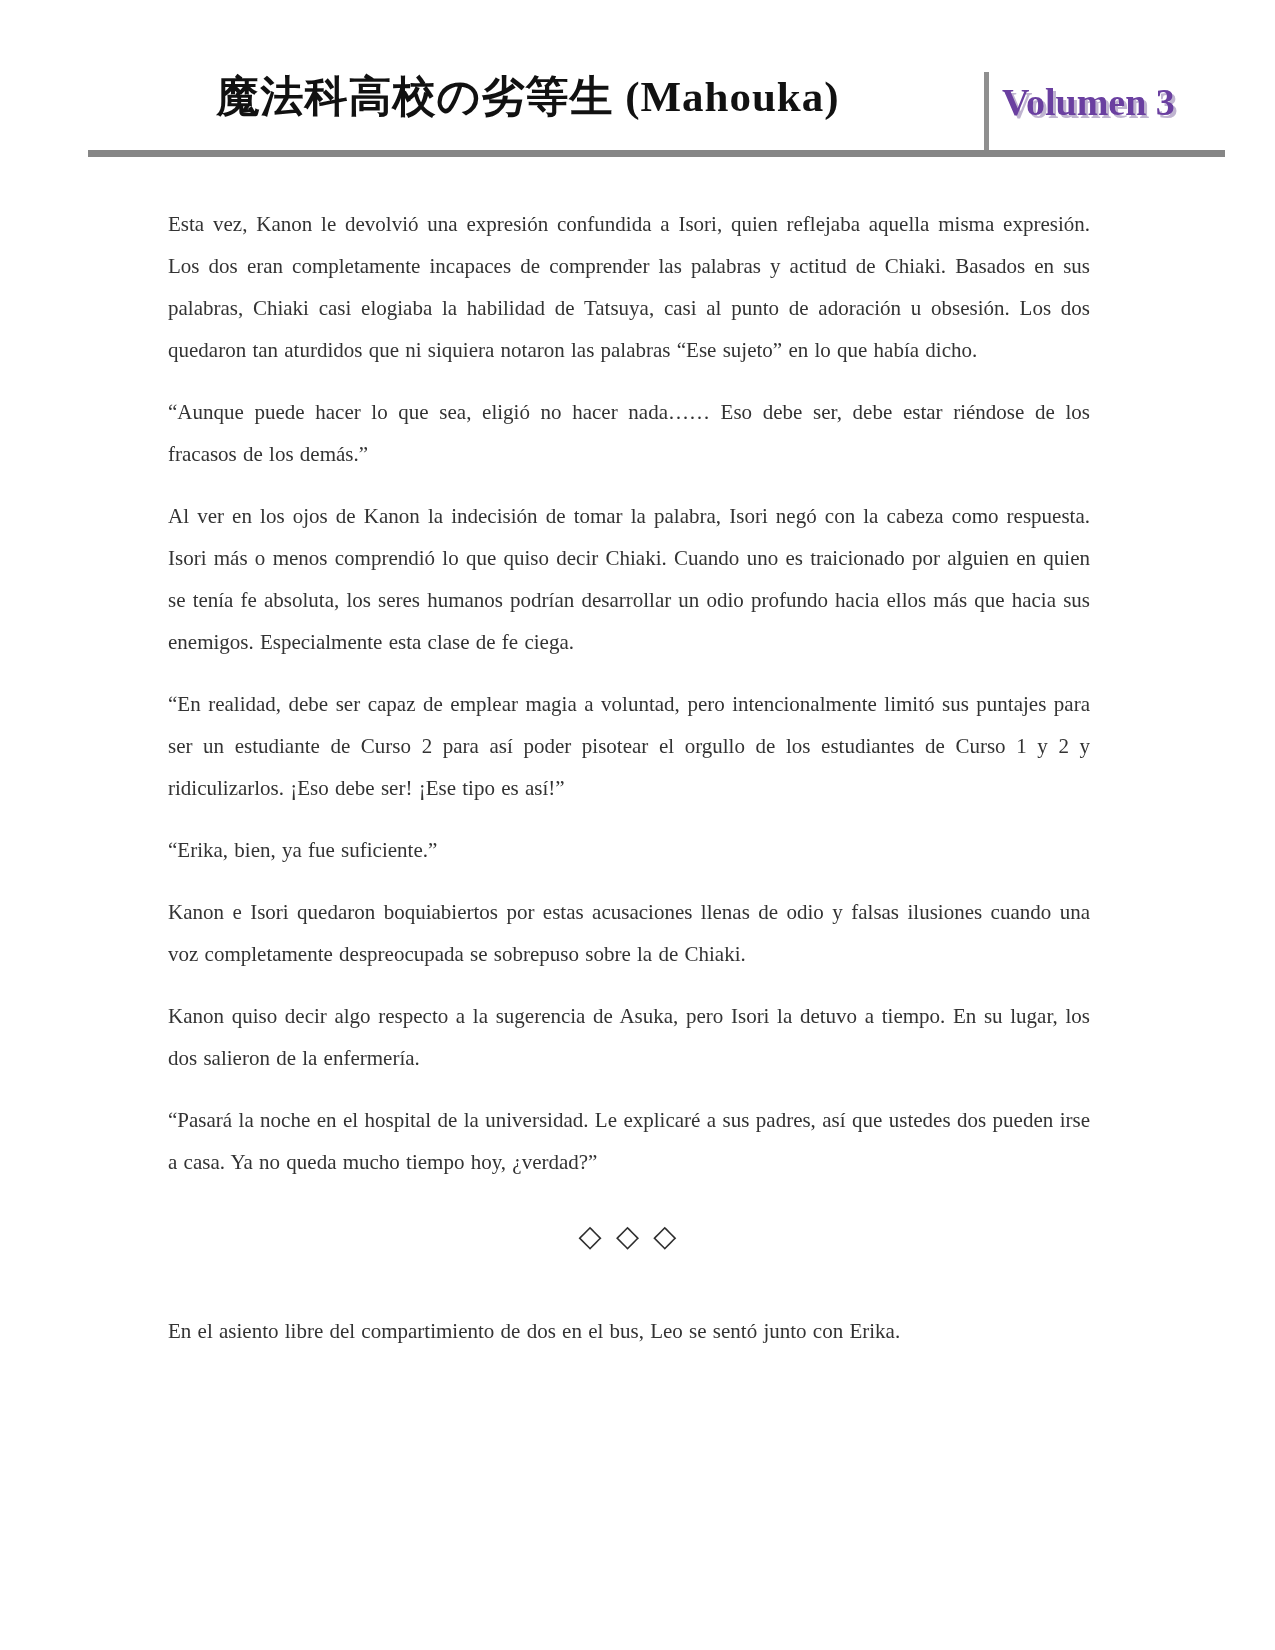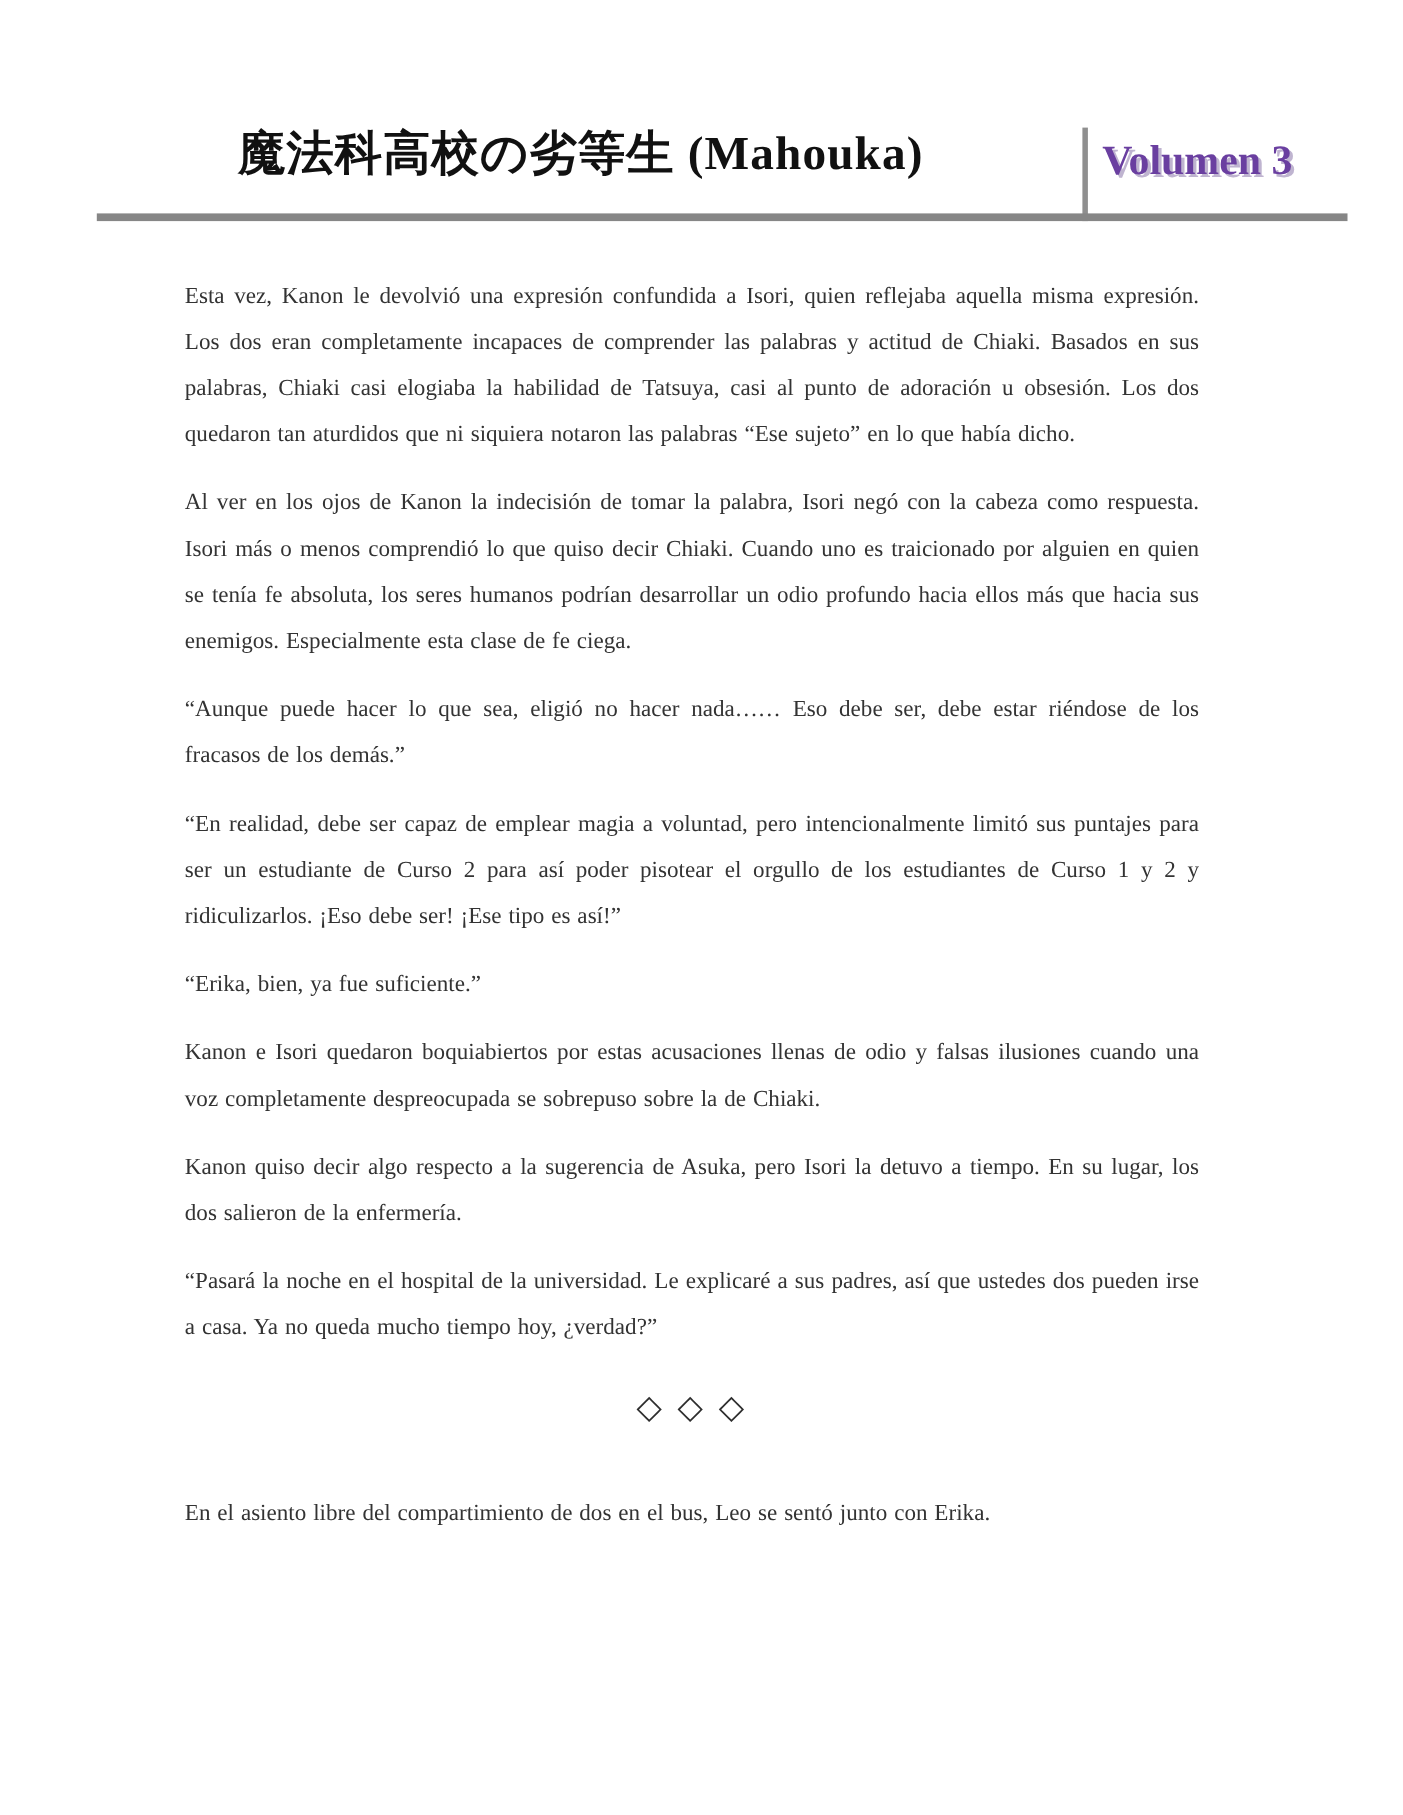--- a/index.html
+++ b/index.html
@@ -2,21 +2,20 @@
 <html><head>
 <meta charset="utf-8">
 <style>
   html,body{margin:0;padding:0;background:#ffffff;}
   .page{
     position:relative;
     width:1275px;height:1391px;
     background:#ffffff;
     overflow:hidden;
     font-family:"Liberation Sans","DejaVu Sans",sans-serif;
-    margin-top:44px;
   }
   
   .header-title{
     position:absolute;left:88px;top:68px;width:880px;
     text-align:center;
     font-family:"Liberation Serif","DejaVu Serif",serif;
     font-weight:bold;font-size:43px;line-height:58px;
     color:#111111;letter-spacing:1px;
     white-space:nowrap;
   }
@@ -83,22 +82,22 @@
 
   <div>
     <div class="header-title">魔法科高校の劣等生 (Mahouka)</div>
     <div class="header-divider"></div>
     <div class="volume-label">Volumen 3</div>
     <div class="header-rule"></div>
   </div>
 
   <div class="body-block">
     <p class="para">Esta vez, Kanon le devolvió una expresión confundida a Isori, quien reflejaba aquella misma expresión. Los dos eran completamente incapaces de comprender las palabras y actitud de Chiaki. Basados en sus palabras, Chiaki casi elogiaba la habilidad de Tatsuya, casi al punto de adoración u obsesión. Los dos quedaron tan aturdidos que ni siquiera notaron las palabras “Ese sujeto” en lo que había dicho.</p>
+    <p class="para">“Aunque puede hacer lo que sea, eligió no hacer nada…… Eso debe ser, debe estar riéndose de los fracasos de los demás.”</p>
     <p class="para">Al ver en los ojos de Kanon la indecisión de tomar la palabra, Isori negó con la cabeza como respuesta. Isori más o menos comprendió lo que quiso decir Chiaki. Cuando uno es traicionado por alguien en quien se tenía fe absoluta, los seres humanos podrían desarrollar un odio profundo hacia ellos más que hacia sus enemigos. Especialmente esta clase de fe ciega.</p>
-    <p class="para">“Aunque puede hacer lo que sea, eligió no hacer nada…… Eso debe ser, debe estar riéndose de los fracasos de los demás.”</p>
     <p class="para">“En realidad, debe ser capaz de emplear magia a voluntad, pero intencionalmente limitó sus puntajes para ser un estudiante de Curso 2 para así poder pisotear el orgullo de los estudiantes de Curso 1 y 2 y ridiculizarlos. ¡Eso debe ser! ¡Ese tipo es así!”</p>
     <p class="para">“Erika, bien, ya fue suficiente.”</p>
     <p class="para">Kanon e Isori quedaron boquiabiertos por estas acusaciones llenas de odio y falsas ilusiones cuando una voz completamente despreocupada se sobrepuso sobre la de Chiaki.</p>
     <p class="para">Kanon quiso decir algo respecto a la sugerencia de Asuka, pero Isori la detuvo a tiempo. En su lugar, los dos salieron de la enfermería.</p>
     <p class="para">“Pasará la noche en el hospital de la universidad. Le explicaré a sus padres, así que ustedes dos pueden irse a casa. Ya no queda mucho tiempo hoy, ¿verdad?”</p>
 
     <div class="separator">◇ ◇ ◇</div>
 
     <p class="para">En el asiento libre del compartimiento de dos en el bus, Leo se sentó junto con Erika.</p>
   </div>

